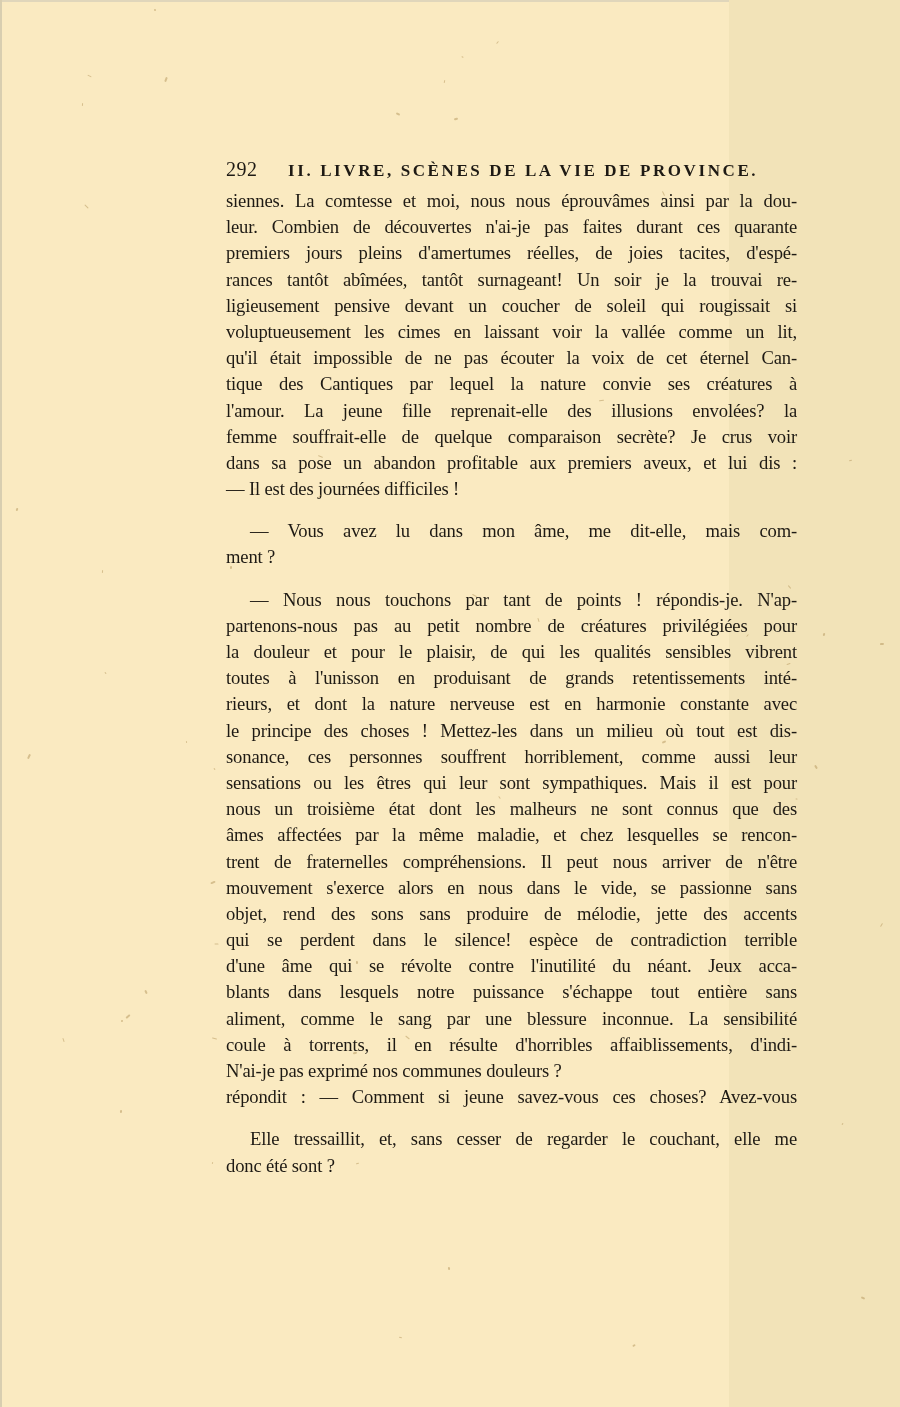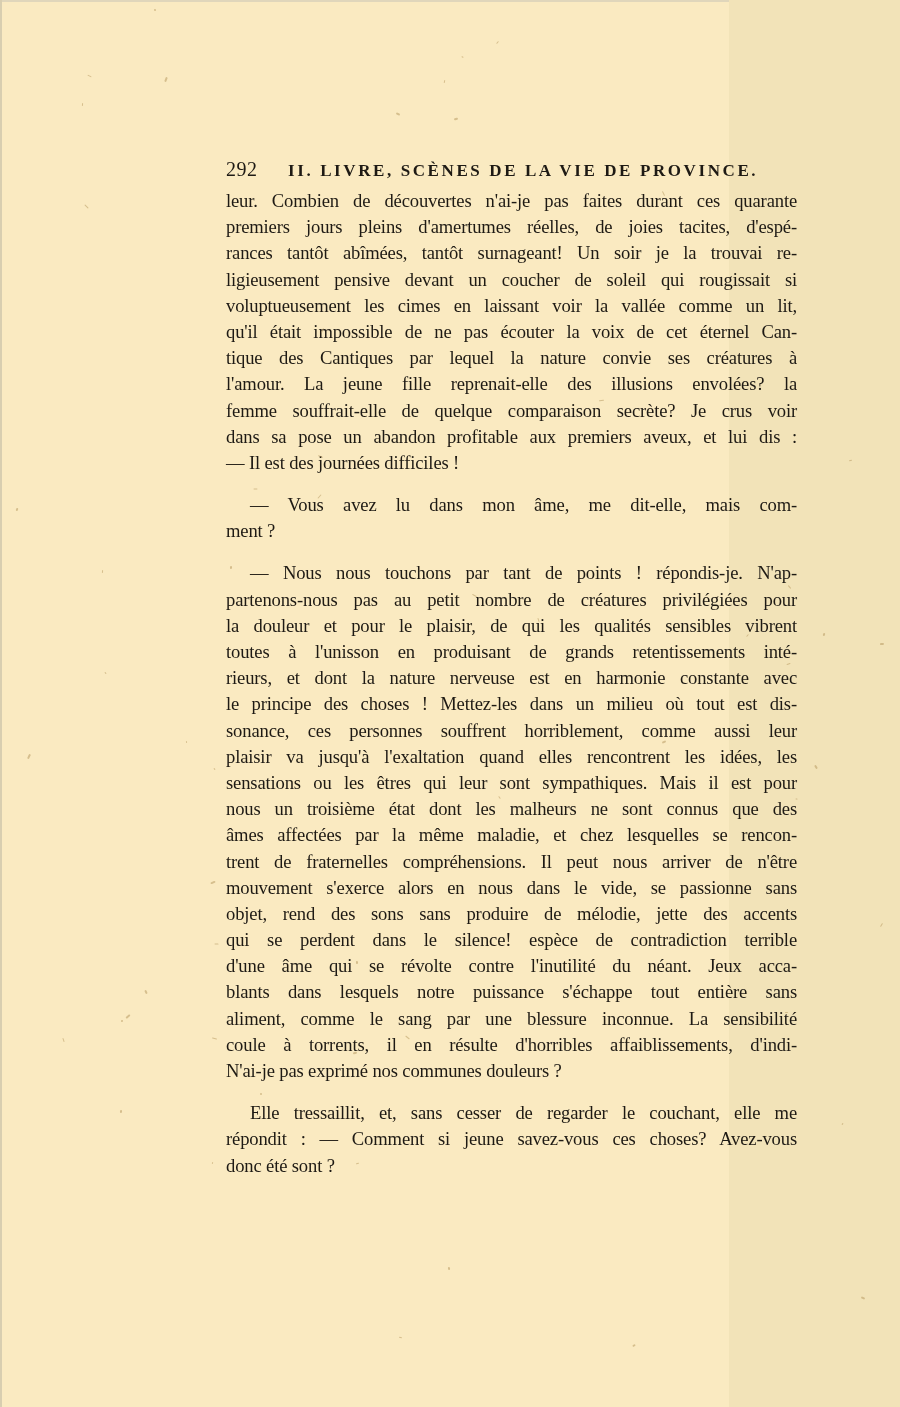--- a/index.html
+++ b/index.html
@@ -78,55 +78,55 @@
 </head>
 <body>
 
 <div class="page">
   <div class="text-block">
     <div class="running-head">
       <span class="page-number">292</span>
       <span class="head-title">II. LIVRE, SCÈNES DE LA VIE DE PROVINCE.</span>
     </div>
     <div id="body-text">
+        <div class="line">siennes. La comtesse et moi, nous nous éprouvâmes ainsi par la dou-</div>
         <div class="line">leur. Combien de découvertes n'ai-je pas faites durant ces quarante</div>
         <div class="line">premiers jours pleins d'amertumes réelles, de joies tacites, d'espé-</div>
         <div class="line">rances tantôt abîmées, tantôt surnageant! Un soir je la trouvai re-</div>
         <div class="line">ligieusement pensive devant un coucher de soleil qui rougissait si</div>
         <div class="line">voluptueusement les cimes en laissant voir la vallée comme un lit,</div>
         <div class="line">qu'il était impossible de ne pas écouter la voix de cet éternel Can-</div>
         <div class="line">tique des Cantiques par lequel la nature convie ses créatures à</div>
         <div class="line">l'amour. La jeune fille reprenait-elle des illusions envolées? la</div>
         <div class="line">femme souffrait-elle de quelque comparaison secrète? Je crus voir</div>
         <div class="line">dans sa pose un abandon profitable aux premiers aveux, et lui dis :</div>
         <div class="line last">— Il est des journées difficiles !</div>
         <div class="line indent para-gap">— Vous avez lu dans mon âme, me dit-elle, mais com-</div>
         <div class="line last">ment ?</div>
         <div class="line indent para-gap">— Nous nous touchons par tant de points ! répondis-je. N'ap-</div>
         <div class="line">partenons-nous pas au petit nombre de créatures privilégiées pour</div>
         <div class="line">la douleur et pour le plaisir, de qui les qualités sensibles vibrent</div>
         <div class="line">toutes à l'unisson en produisant de grands retentissements inté-</div>
         <div class="line">rieurs, et dont la nature nerveuse est en harmonie constante avec</div>
         <div class="line">le principe des choses ! Mettez-les dans un milieu où tout est dis-</div>
         <div class="line">sonance, ces personnes souffrent horriblement, comme aussi leur</div>
-        <div class="line">plaisir va jusqu'à l'exaltation quand elles rencontrent les idées, les</div>
         <div class="line">sensations ou les êtres qui leur sont sympathiques. Mais il est pour</div>
         <div class="line">nous un troisième état dont les malheurs ne sont connus que des</div>
         <div class="line">âmes affectées par la même maladie, et chez lesquelles se rencon-</div>
         <div class="line">trent de fraternelles compréhensions. Il peut nous arriver de n'être</div>
         <div class="line">mouvement s'exerce alors en nous dans le vide, se passionne sans</div>
         <div class="line">objet, rend des sons sans produire de mélodie, jette des accents</div>
         <div class="line">qui se perdent dans le silence! espèce de contradiction terrible</div>
         <div class="line">d'une âme qui se révolte contre l'inutilité du néant. Jeux acca-</div>
         <div class="line">blants dans lesquels notre puissance s'échappe tout entière sans</div>
         <div class="line">aliment, comme le sang par une blessure inconnue. La sensibilité</div>
         <div class="line">coule à torrents, il en résulte d'horribles affaiblissements, d'indi-</div>
         <div class="line last">N'ai-je pas exprimé nos communes douleurs ?</div>
+        <div class="line">répondit : — Comment si jeune savez-vous ces choses? Avez-vous</div>
         <div class="line indent para-gap">Elle tressaillit, et, sans cesser de regarder le couchant, elle me</div>
-        <div class="line">répondit : — Comment si jeune savez-vous ces choses? Avez-vous</div>
         <div class="line last">donc été sont ?</div>
       </div>
   </div>
 <div class="speck" style="left: 441px; top: 787px; width: 1px; height: 2px; transform: rotate(79deg);"></div>
     <div class="speck" style="left: 455px; top: 117px; width: 2px; height: 4px; transform: rotate(73deg);"></div>
     <div class="speck" style="left: 260px; top: 1093px; width: 2px; height: 2px; transform: rotate(89deg);"></div>
     <div class="speck" style="left: 216px; top: 942px; width: 1px; height: 4px; transform: rotate(87deg);"></div>
     <div class="speck" style="left: 165px; top: 77px; width: 2px; height: 5px; transform: rotate(21deg);"></div>
     <div class="speck" style="left: 400px; top: 1336px; width: 1px; height: 3px; transform: rotate(99deg);"></div>
     <div class="speck" style="left: 601px; top: 398px; width: 1px; height: 5px; transform: rotate(80deg);"></div>

